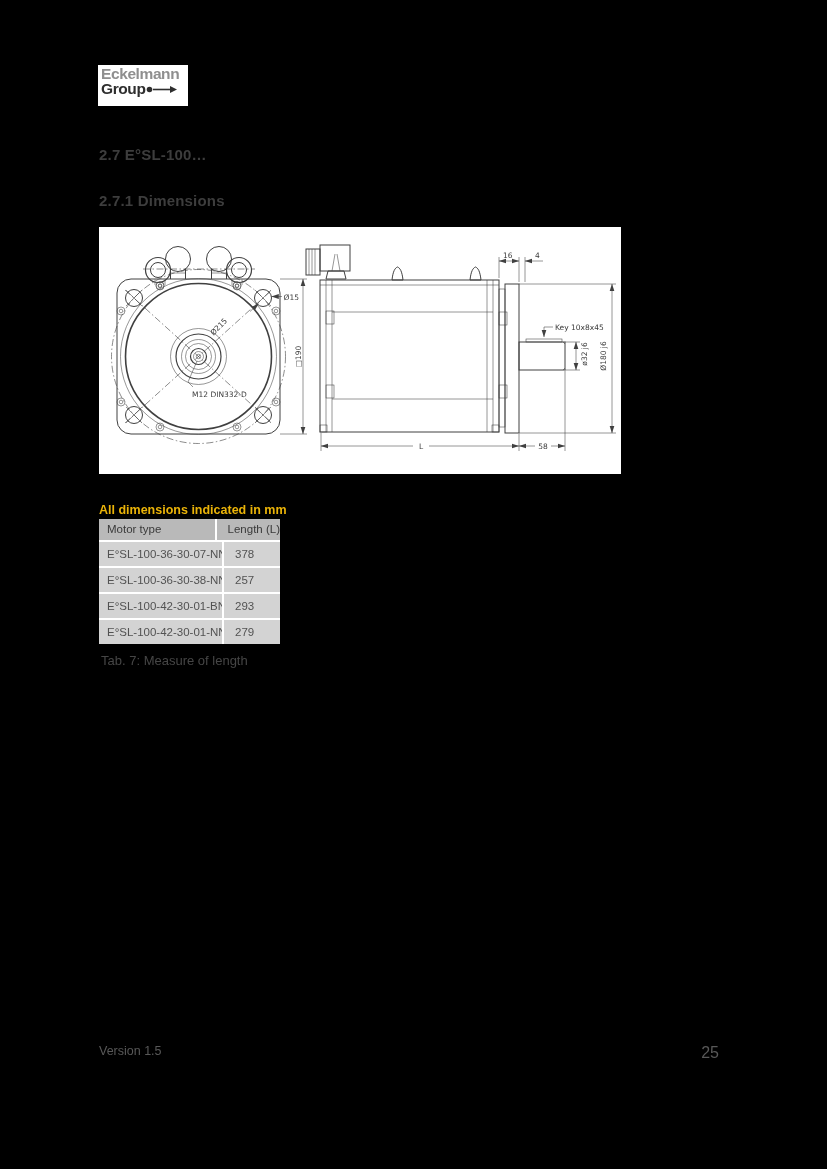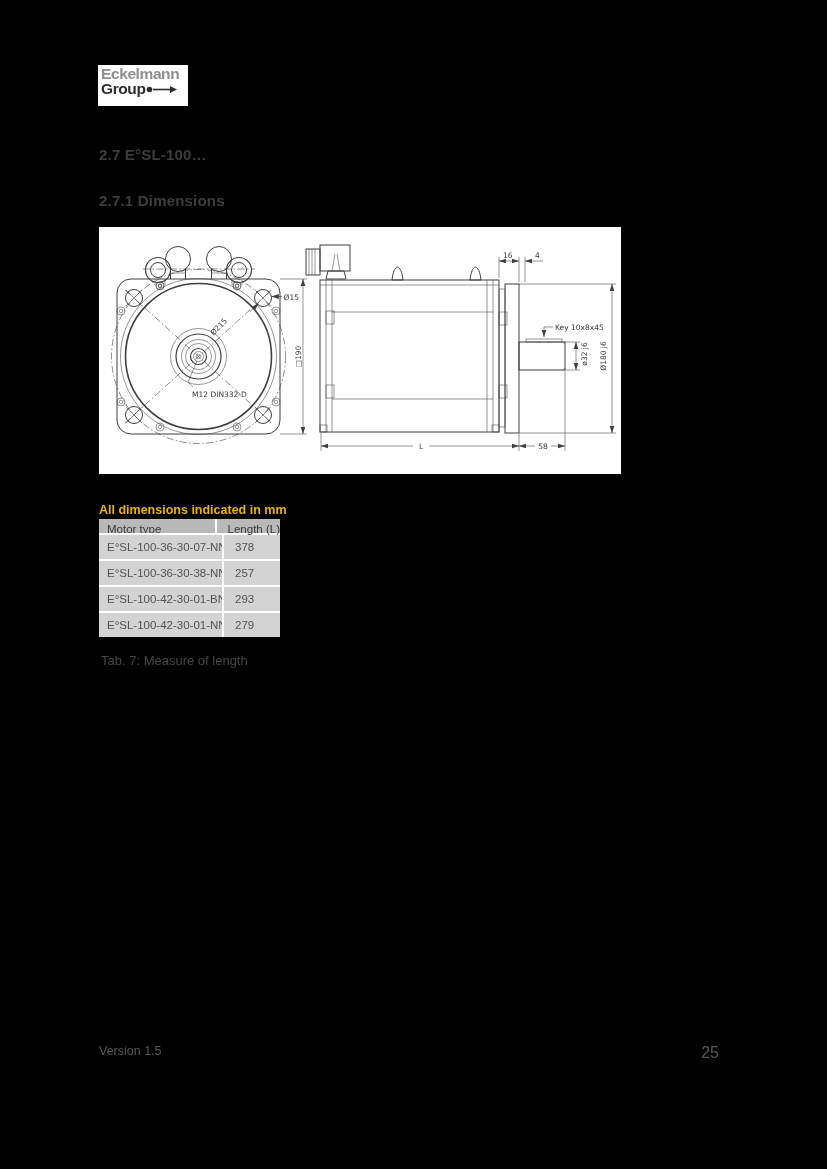--- a/index.html
+++ b/index.html
@@ -26,21 +26,21 @@
   .md{fill:none;stroke:#404040;stroke-width:1.2;}
   .tn{fill:none;stroke:#404040;stroke-width:0.55;}
   .dd{fill:none;stroke:#404040;stroke-width:0.6;stroke-dasharray:7 2.5 1.5 2.5;}
   .drawing text{font-family:"DejaVu Sans","Liberation Sans",sans-serif;font-size:7.5px;fill:#3c3c3c;}
 
   
   .note{position:absolute;left:99px;top:495px;font-size:12.5px;font-weight:bold;color:#eab308;margin-top:8px;}
 
   
   .tbl{position:absolute;left:99px;top:519px;width:181px;font-size:11.5px;}
-  .thead{display:flex;background:#b9b9b9;color:#3a3a3a;height:14px;line-height:21px;}
+  .thead{display:flex;background:#b9b9b9;color:#3a3a3a;height:21px;line-height:21px;}
   .trow{display:flex;background:#d3d3d3;color:#525252;height:24px;line-height:24px;border-top:2px solid #fff;}
   .c1{width:125px;box-sizing:border-box;padding-left:8px;border-right:2px solid #fff;
       white-space:nowrap;overflow:hidden;}
   .c2{flex:1;padding-left:11px;white-space:nowrap;}
 
   
   .caption{position:absolute;left:101px;top:653px;font-size:13px;color:#464646;}
 
   
   .footer-version{position:absolute;left:99px;top:1044px;font-size:12.5px;color:#585858;}

